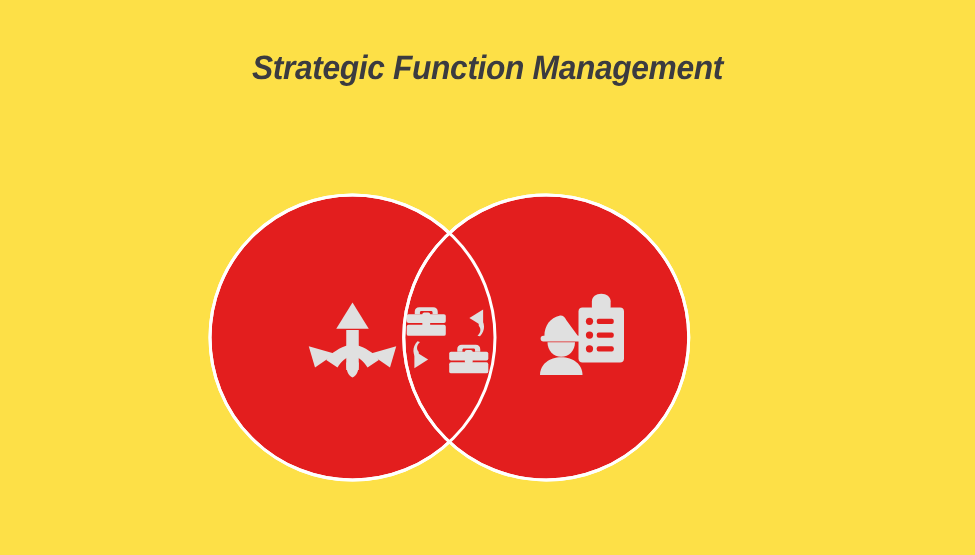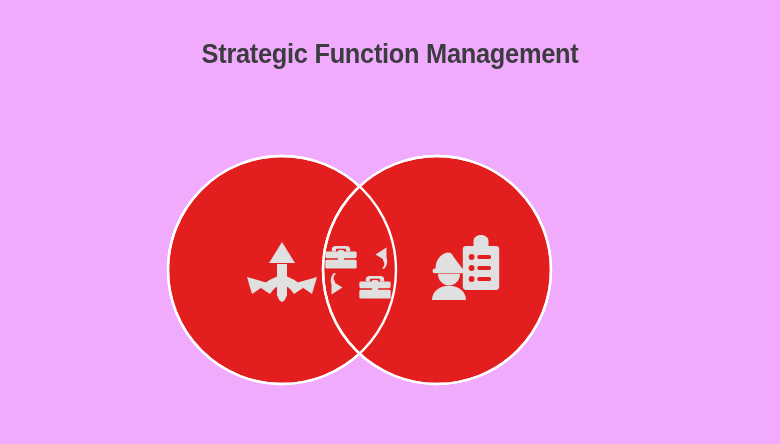--- a/index.html
+++ b/index.html
@@ -12,21 +12,22 @@
     width: 780px;
     height: 444px;
     overflow: hidden;
     font-family: "Liberation Sans", sans-serif;
   }
 
   #slide {
     position: relative;
     width: 780px;
     height: 444px;
-    background: #f0abfc;
+    background: #fde047;
+    font-style: italic;
   }
 
   
   #title {
     position: absolute;
     left: 0;
     top: 38px;
     width: 780px;
     text-align: center;
     font-family: "Liberation Sans", sans-serif;

